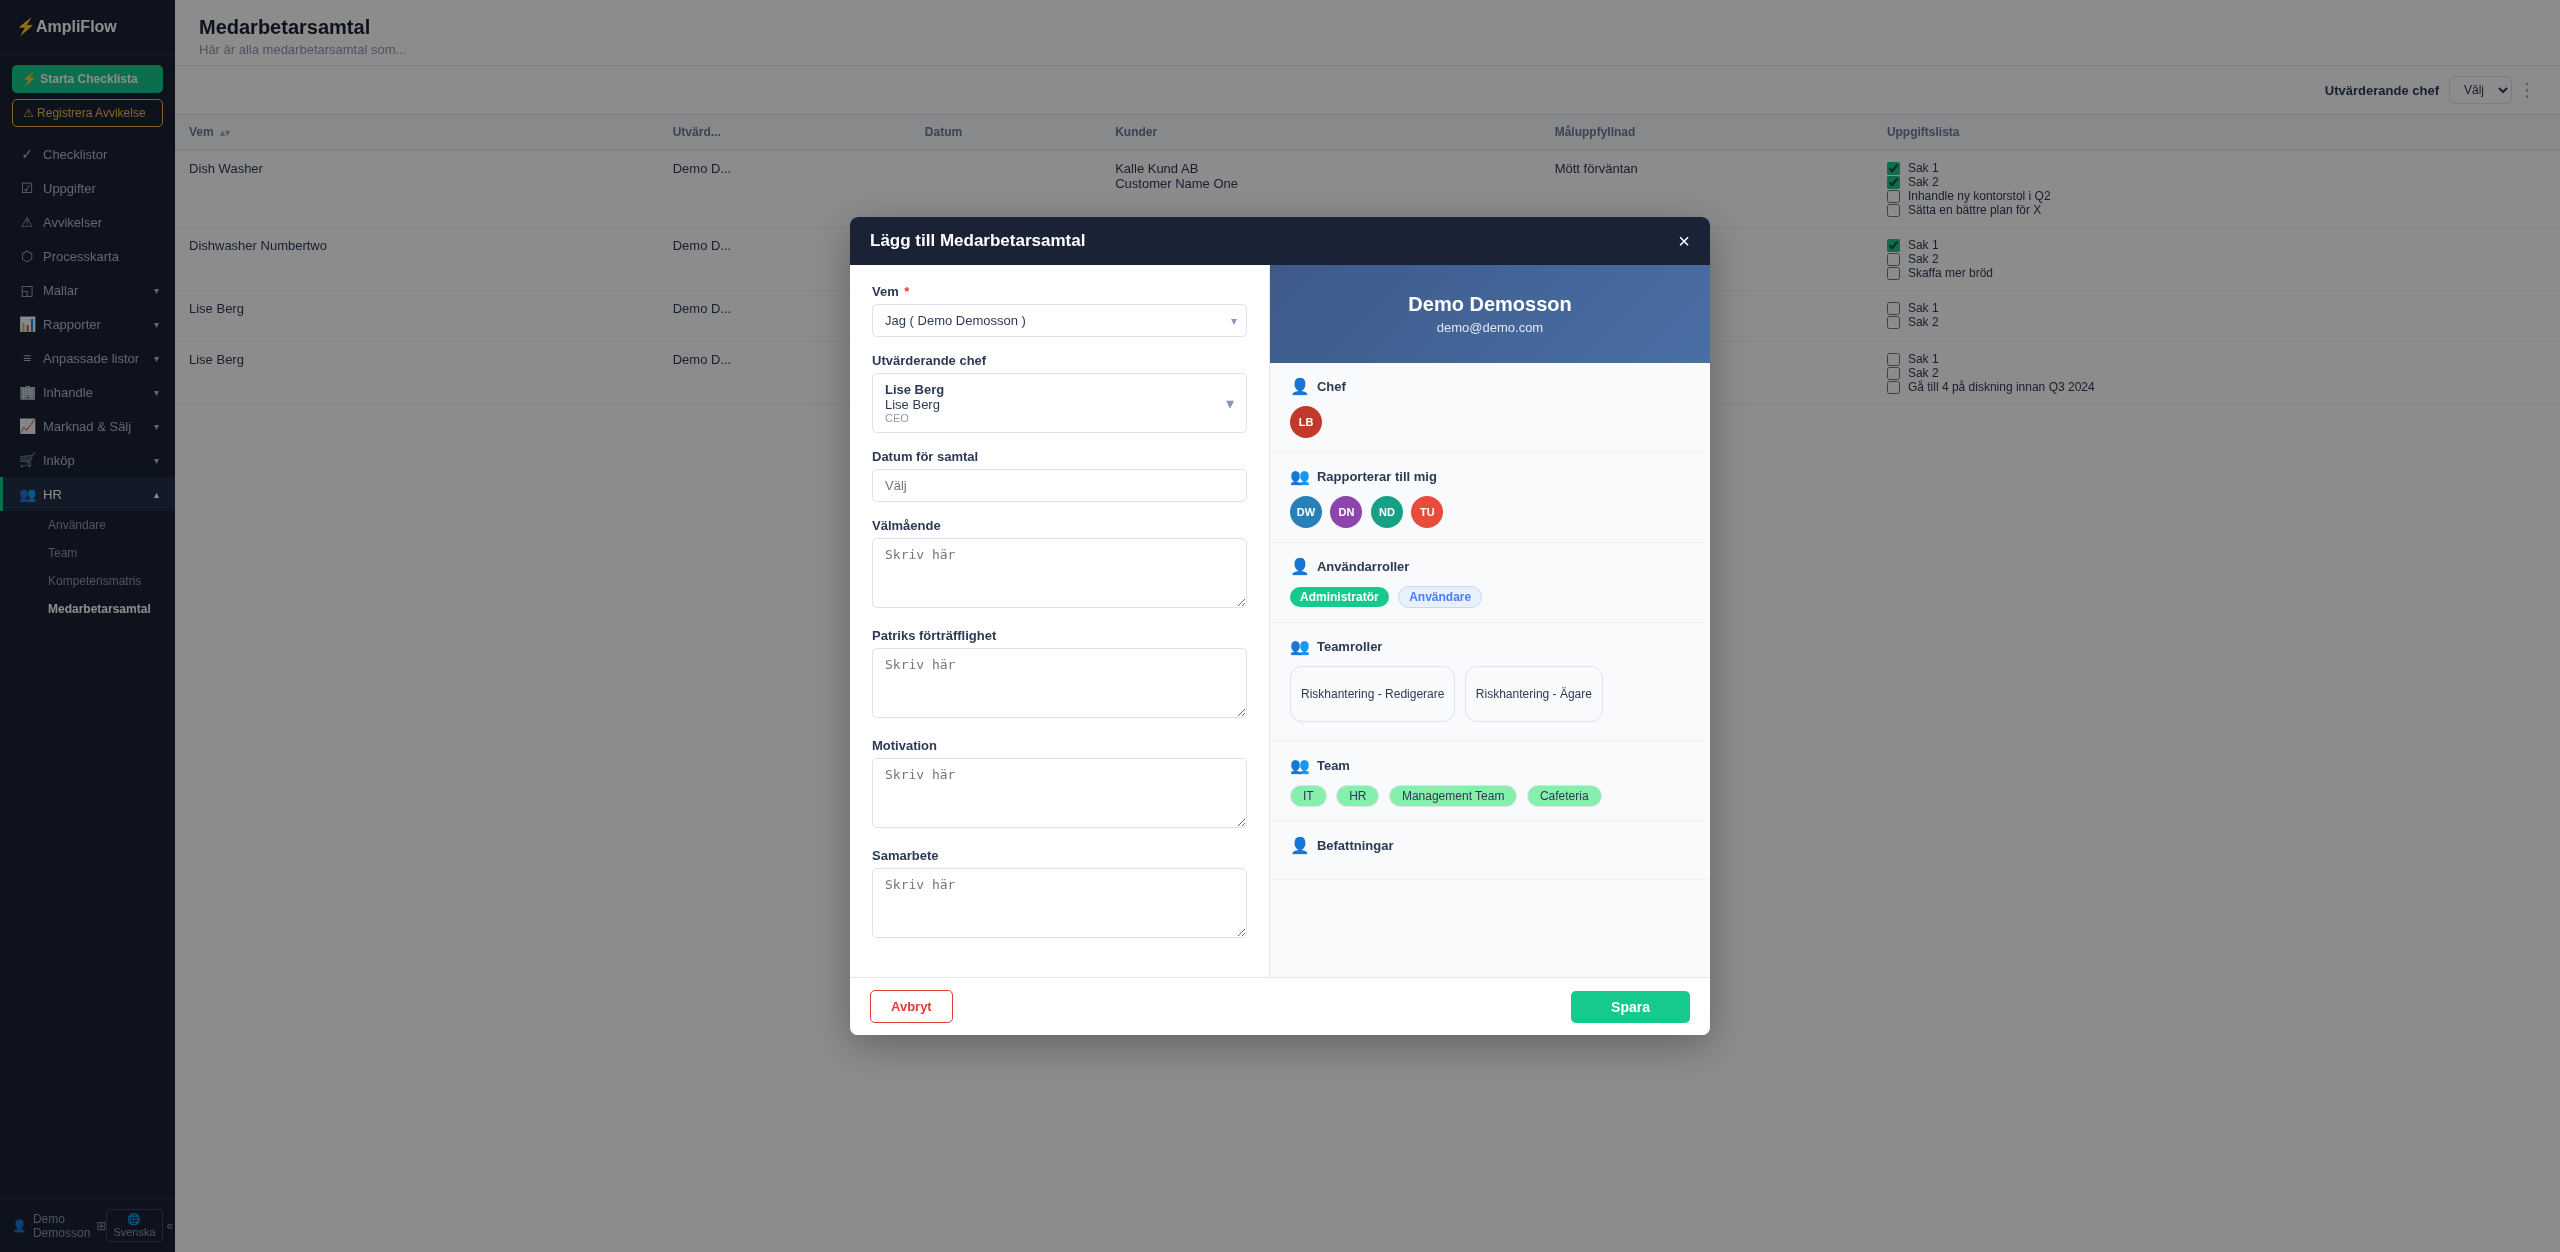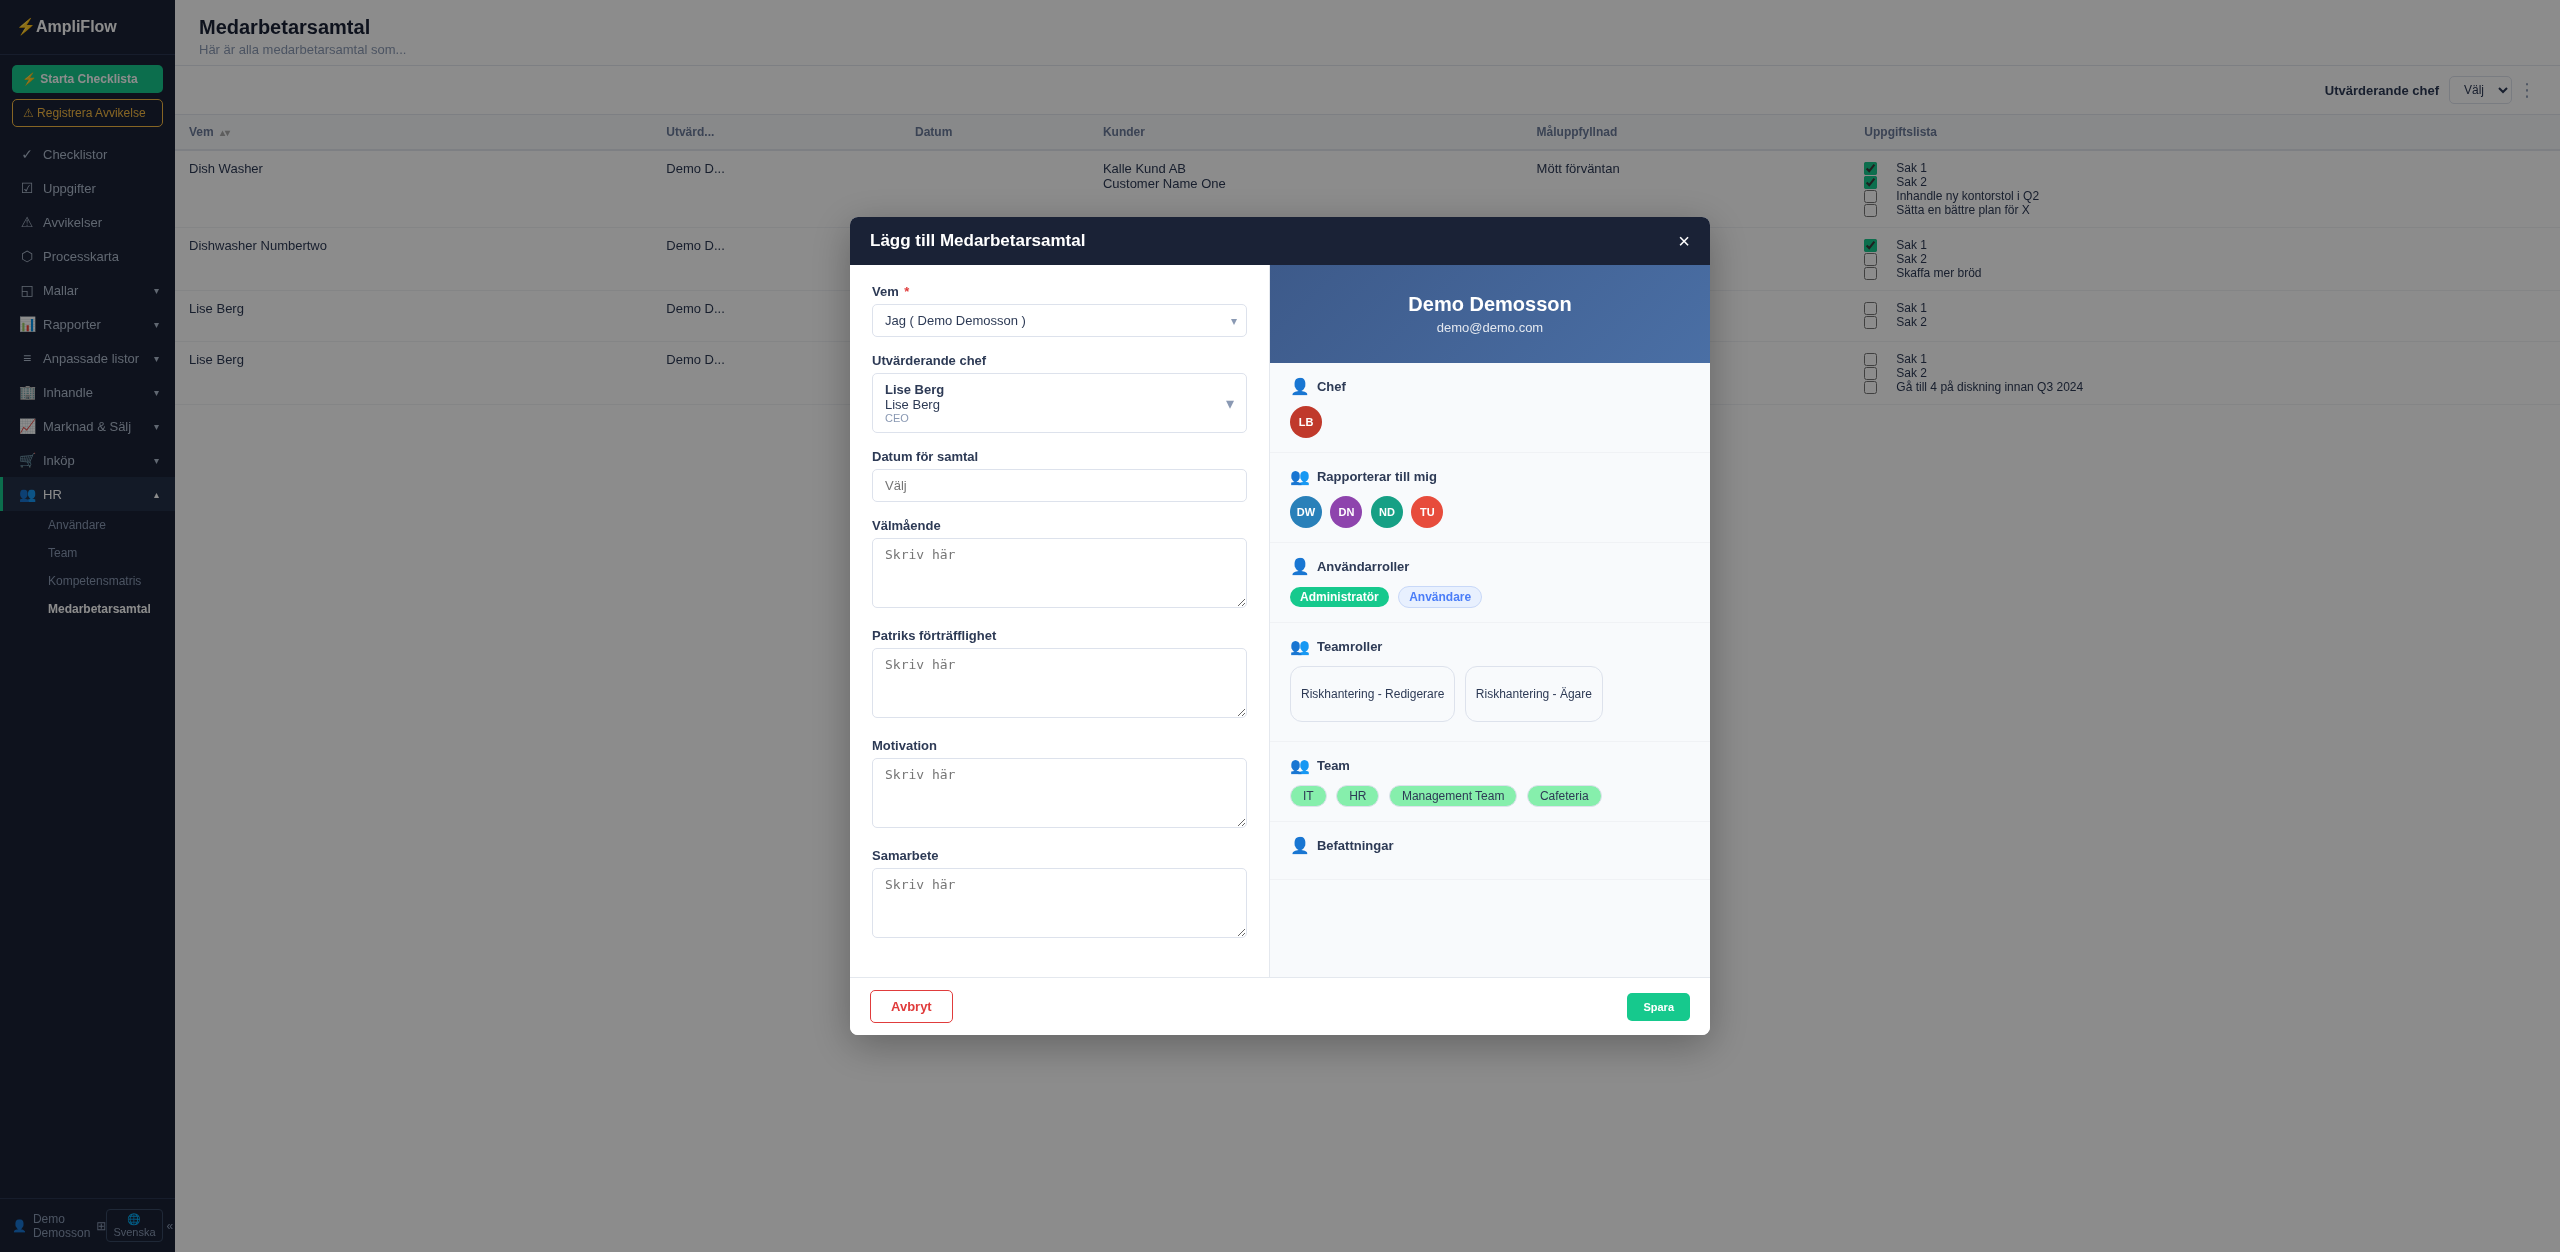--- a/index.html
+++ b/index.html
@@ -93,21 +93,21 @@
     
     .main-content { flex: 1; display: flex; flex-direction: column; overflow: hidden; }
     .main-header { padding: 16px 24px 8px; background: #fff; border-bottom: 1px solid #e4e8ee; }
     .main-header h1 { font-size: 20px; color: #1a2236; font-weight: 700; }
     .main-header p { font-size: 13px; color: #8a99b3; margin-top: 3px; }
     .table-area { flex: 1; overflow: auto; padding: 0; background: #fff; }
     table { width: 100%; border-collapse: collapse; font-size: 13px; }
     thead tr { border-bottom: 2px solid #e4e8ee; }
     th { padding: 10px 14px; text-align: left; color: #6b7a99; font-weight: 600; font-size: 12px; background: #f8fafc; white-space: nowrap; }
     td { padding: 10px 14px; border-bottom: 1px solid #f0f2f5; color: #2d3a55; vertical-align: top; }
-    .check-item { display: flex; align-items: center; gap: 19px; font-size: 12px; }
+    .check-item { display: flex; align-items: center; gap: 8px; font-size: 12px; }
     .check-item input[type=checkbox] { accent-color: #16c98d; }
     .top-right-filter { padding: 10px 24px; background: #fff; display: flex; align-items: center; gap: 10px; border-bottom: 1px solid #e4e8ee; justify-content: flex-end; }
     .filter-select { border: 1px solid #dde2ec; border-radius: 5px; padding: 5px 10px; font-size: 12px; color: #2d3a55; background: #fff; }
 
     
     .modal-overlay {
       position: fixed;
       inset: 0;
       background: rgba(0,0,0,0.45);
       display: flex;
@@ -252,22 +252,22 @@
       padding: 8px 20px;
       font-size: 13px;
       cursor: pointer;
       font-weight: 600;
     }
     .btn-spara {
       background: #16c98d;
       border: none;
       color: #fff;
       border-radius: 5px;
-      padding: 8px 16px;
-      font-size: 11px;
+      padding: 8px 40px;
+      font-size: 14px;
       cursor: pointer;
       font-weight: 600;
     }
 
     .table-sort-icon { font-size: 10px; color: #aaa; margin-left: 3px; }
   </style>
 </head>
 <body>
 
 <nav class="sidebar">

